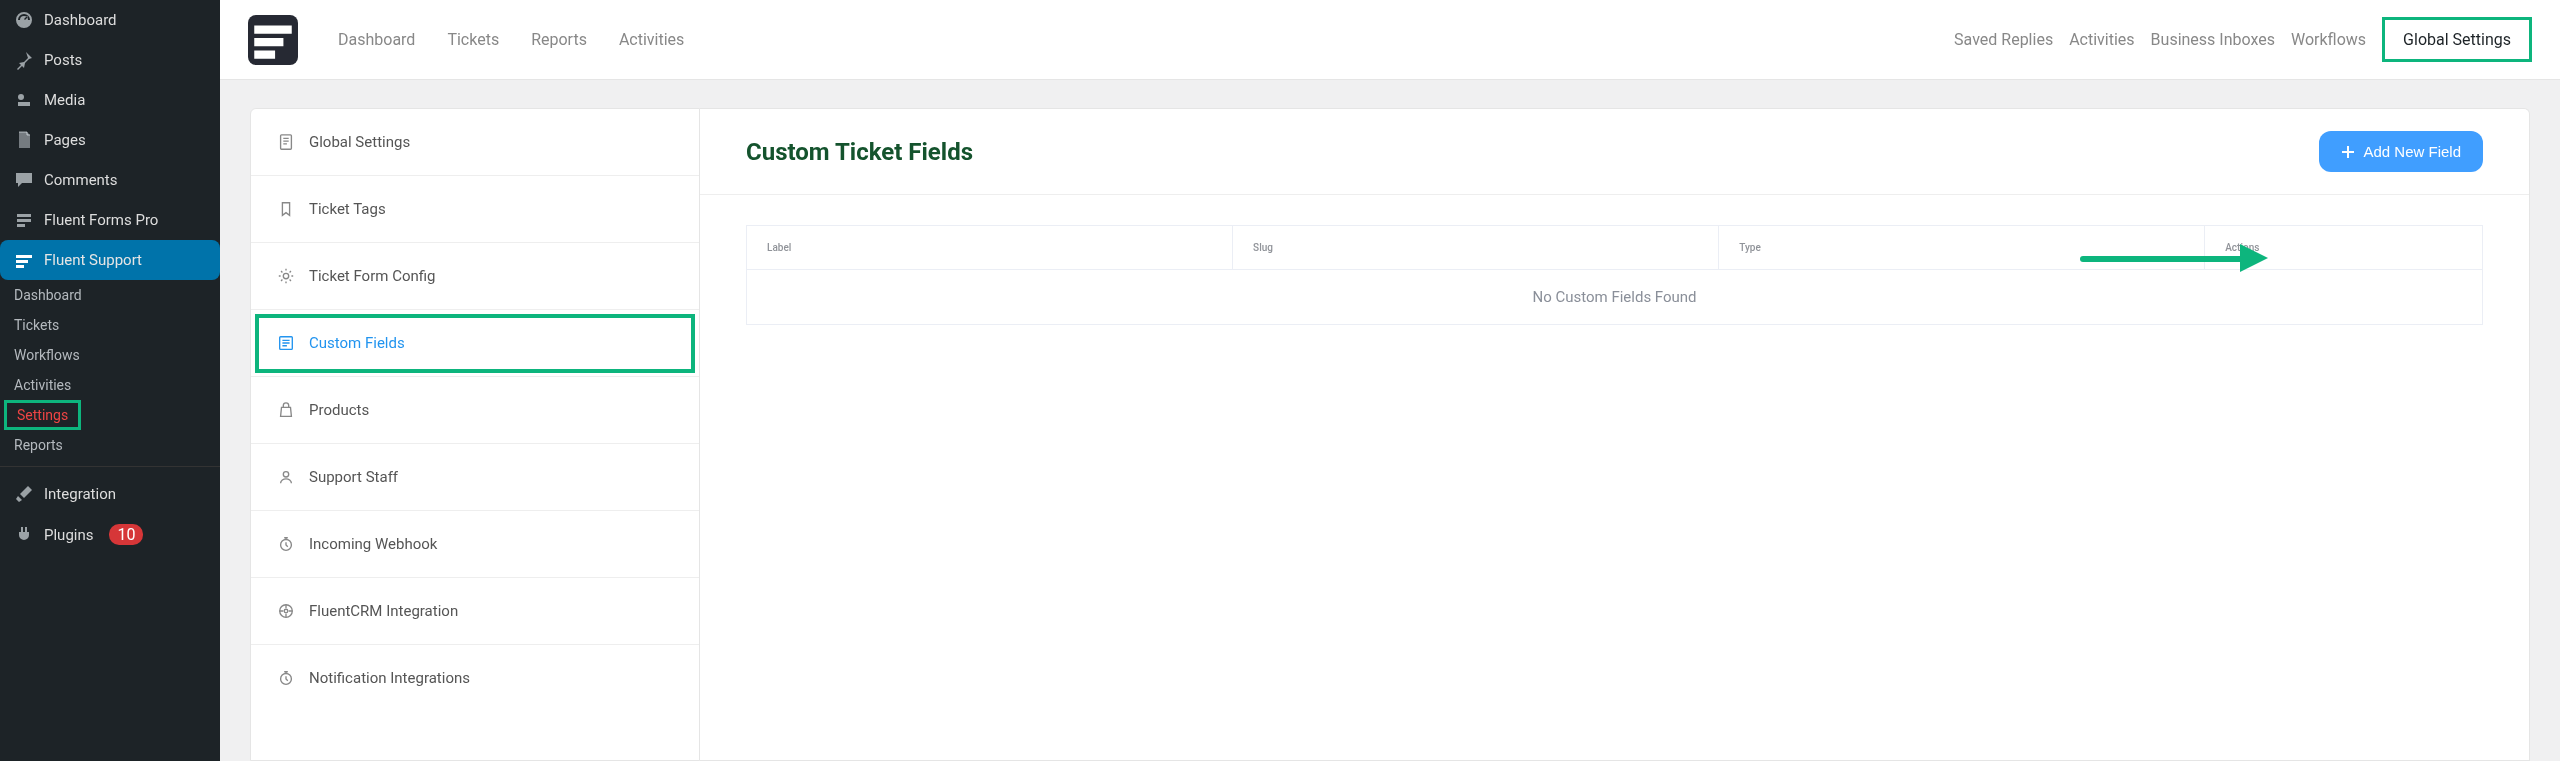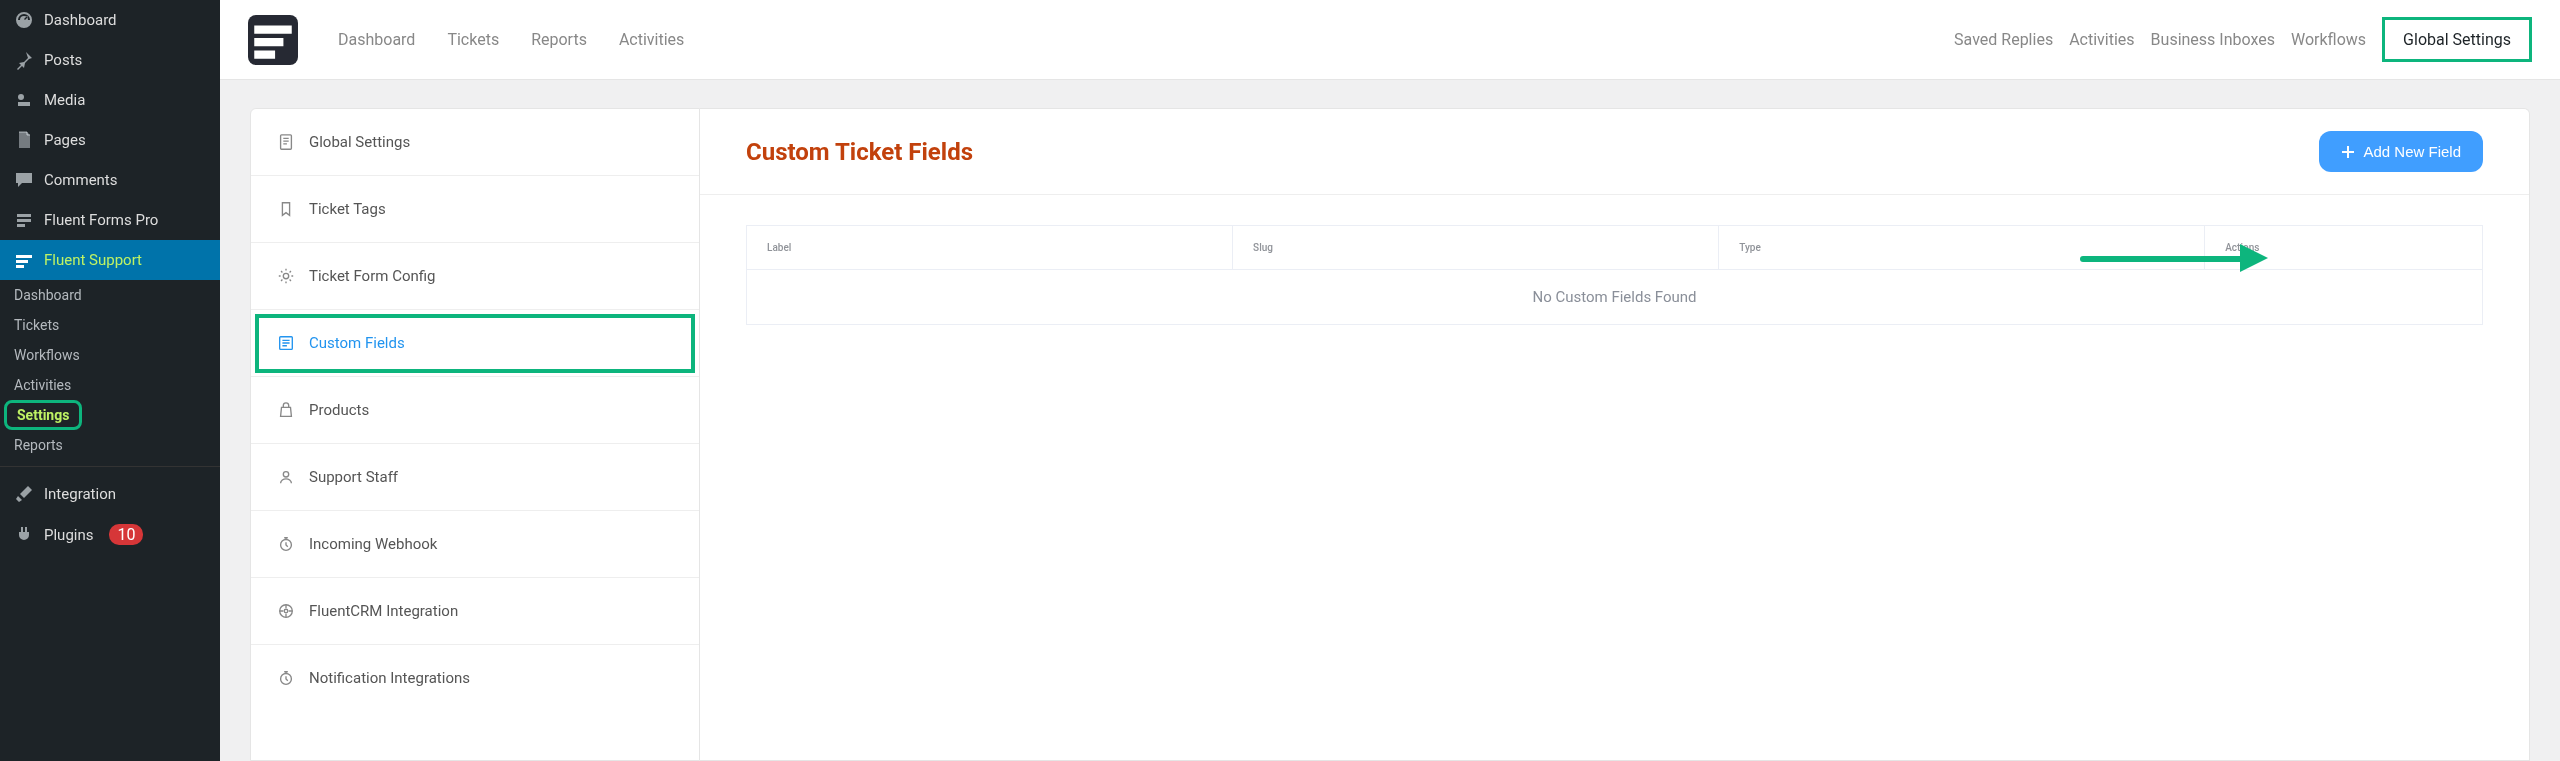--- a/index.html
+++ b/index.html
@@ -1,23 +1,23 @@
 <!DOCTYPE html>
 <html><head>
 <meta charset="utf-8">
 <style>
   * { box-sizing: border-box; margin: 0; padding: 0; }
   body { font-family: -apple-system, BlinkMacSystemFont, "Segoe UI", Roboto, sans-serif; font-size: 14px; color: #444; background: #f0f0f1; width: 2560px; height: 761px; overflow: hidden; position: relative; }
   
   .wp-sidebar { position: absolute; left: 0; top: 0; bottom: 0; width: 220px; background: #1d2327; color: #f0f0f1; }
   .wp-item { display: flex; align-items: center; padding: 10px 14px; font-size: 15px; color: #ddd; cursor: pointer; gap: 10px; }
-  .wp-item.active { background: #0073aa; color: #bef264; position: relative; }
+  .wp-item.active { background: #0073aa; color: #e5e5e5; position: relative; border-radius: 8px; }
   .wp-item.active::after { content: ""; position: absolute; right: -8px; top: 50%; margin-top: -8px; border: 8px solid transparent; border-right-color: #f0f0f1; }
   .wp-sub { padding: 7px 14px; font-size: 14px; color: #b4b9be; cursor: pointer; }
-  .wp-sub.active { color: #bef264; font-weight: 700; border-radius: 8px; }
+  .wp-sub.active { color: #ef4444; font-weight: 400; }
   .wp-sub.active.highlight { border: 3px solid #0db57d; display: inline-block; margin-left: 4px; padding: 4px 10px; }
   .wp-icon { width: 20px; height: 20px; display: inline-flex; align-items: center; justify-content: center; color: rgba(240,246,252,.6); }
   .wp-item.active .wp-icon { color: #fff; }
   .wp-sep { height: 8px; border-top: 1px solid #333; margin-top: 6px; }
   .badge { background: #d63638; color: #fff; border-radius: 10px; padding: 1px 8px; font-size: 16px; margin-left: 6px; }
   
   .main { position: absolute; left: 220px; right: 0; top: 0; bottom: 0; background: #f0f0f1; }
   .topbar { height: 80px; background: #fff; border-bottom: 1px solid #e5e5e5; display: flex; align-items: center; padding: 0 28px; }
   .logo { width: 50px; height: 50px; background: #262933; border-radius: 8px; display: flex; align-items: center; justify-content: center; color: #fff; font-weight: bold; }
   .topnav { display: flex; gap: 32px; margin-left: 40px; }
@@ -28,21 +28,21 @@
   
   .content { position: absolute; top: 108px; left: 30px; right: 30px; bottom: 0; display: flex; gap: 0; }
   .settings-nav { width: 450px; background: #fff; border: 1px solid #e5e5e5; border-radius: 6px 0 0 0; }
   .sn-item { display: flex; align-items: center; gap: 14px; padding: 24px 26px; border-bottom: 1px solid #eee; font-size: 15px; color: #555; cursor: pointer; }
   .sn-item.active { color: #2294ef; position: relative; }
   .sn-item.active .sn-icon { color: #2294ef; }
   .sn-item.active.highlight { outline: 4px solid #0db57d; outline-offset: -8px; }
   .sn-icon { width: 18px; height: 18px; color: #888; display: inline-flex; }
   .page { flex: 1; background: #fff; border: 1px solid #e5e5e5; border-left: 0; border-radius: 0 6px 0 0; padding: 0; }
   .page-head { display: flex; align-items: center; padding: 22px 46px; border-bottom: 1px solid #eee; }
-  .page-head h2 { font-size: 24px; font-weight: 700; color: #c2410c; }
+  .page-head h2 { font-size: 24px; font-weight: 700; color: #14532d; }
   .btn-primary { margin-left: auto; background: #409eff; color: #fff; border: none; border-radius: 12px; padding: 12px 22px; font-size: 15px; cursor: pointer; display: inline-flex; align-items: center; gap: 8px; }
   .arrow { position: absolute; top: 140px; right: 260px; width: 190px; height: 20px; }
   .arrow-line { position: absolute; left: 0; top: 8px; width: 165px; height: 6px; background: #0db57d; border-radius: 3px; }
   .arrow-head { position: absolute; left: 160px; top: -4px; width: 0; height: 0; border-left: 28px solid #0db57d; border-top: 14px solid transparent; border-bottom: 14px solid transparent; }
   .table-wrap { padding: 30px 46px; }
   table { width: 100%; border-collapse: collapse; border: 1px solid #ebeef5; }
   th { text-align: left; padding: 16px 20px; font-size: 10px; color: #909399; font-weight: 500; border: 1px solid #ebeef5; background: #fff; }
   td.empty { text-align: center; padding: 18px; color: #8a8f99; font-size: 15px; }
   svg { width: 100%; height: 100%; }
 </style>

